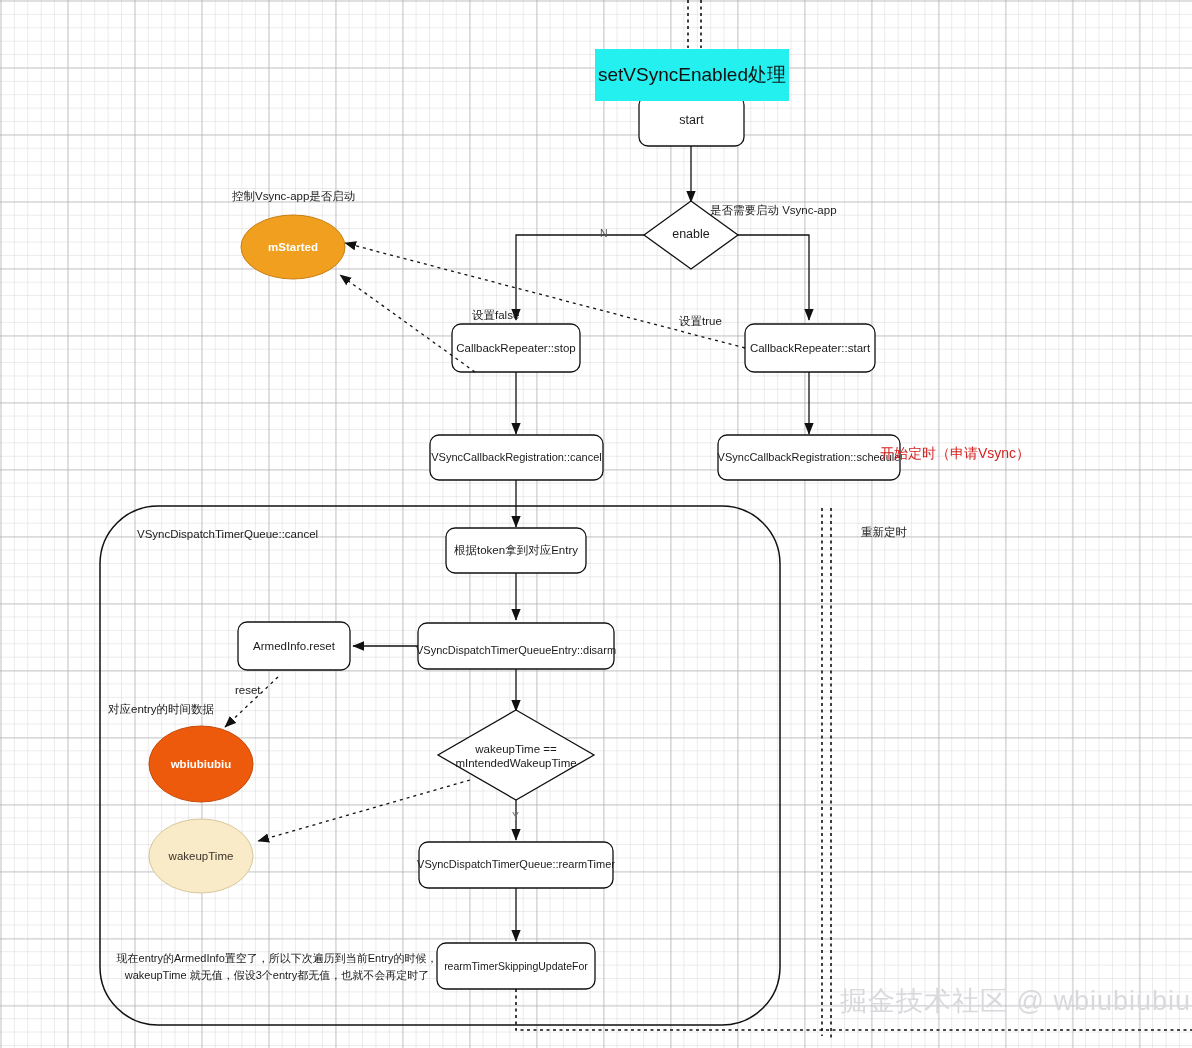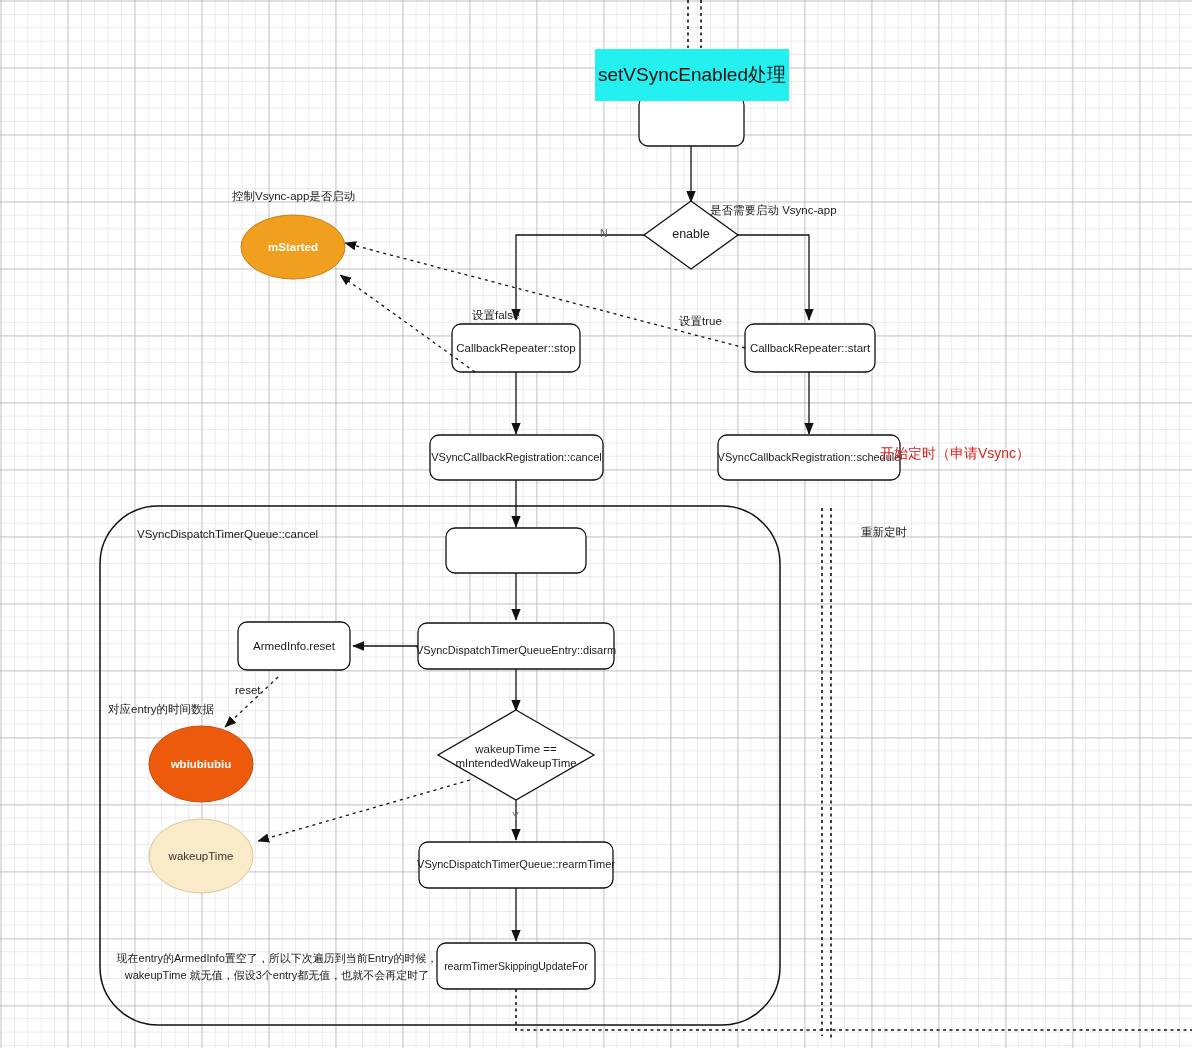--- a/index.html
+++ b/index.html
@@ -218,20 +218,21 @@
 
     <g stroke="#111111" stroke-width="1.6" stroke-dasharray="3,3.5" fill="none">
       <path d="M822,508 L822,1036"></path>
       <path d="M831,508 L831,1040"></path>
     </g>
 
   </svg>
 
   <div class="title-hl" style="left:595px; top:49px;">setVSyncEnabled处理</div>
 
+  <div class="node-text" style="left:639px; top:96px; width:105px; height:50px;">start</div>
 
   <div class="node-text" style="left:654px; top:221px; width:74px; height:28px;">enable</div>
 
   <div class="anno" style="left:710px; top:203px;">是否需要启动 Vsync-app</div>
 
   <div class="anno-small" style="left:600px; top:227px; color:#555;">N</div>
 
   <div class="anno" style="left:472px; top:308px;">设置false</div>
 
   <div class="anno" style="left:679px; top:314px;">设置true</div>
@@ -247,20 +248,21 @@
   <div class="node-text" style="left:430px; top:435px; width:173px; height:45px; font-size:11px;">VSyncCallbackRegistration::cancel</div>
 
   <div class="node-text" style="left:718px; top:435px; width:182px; height:45px; font-size:11px;">VSyncCallbackRegistration::schedule</div>
 
   <div class="red-note" style="left:880px; top:445px;">开始定时（申请Vsync）</div>
 
   <div class="anno" style="left:137px; top:528px;">VSyncDispatchTimerQueue::cancel</div>
 
   <div class="anno" style="left:861px; top:525px;">重新定时</div>
 
+  <div class="node-text" style="left:446px; top:528px; width:140px; height:45px; font-size:11.5px;">根据token拿到对应Entry</div>
 
   <div class="node-text" style="left:418px; top:623px; width:196px; height:56px; font-size:11px;">VSyncDispatchTimerQueueEntry::disarm</div>
 
   <div class="node-text" style="left:238px; top:622px; width:112px; height:48px; font-size:11.5px;border-radius:19px;">ArmedInfo.reset</div>
 
   <div class="anno" style="left:235px; top:684px;text-align:right;">reset</div>
 
   <div class="anno" style="left:108px; top:702px;">对应entry的时间数据</div>
 
   <div class="node-text ellipse-text" style="left:149px; top:732px; width:104px; height:64px;">wbiubiubiu</div>
@@ -272,14 +274,15 @@
 
   <div class="anno-small" style="left:512px; top:810px; color:#777;">Y</div>
 
   <div class="node-text" style="left:419px; top:842px; width:194px; height:46px; font-size:11px;">VSyncDispatchTimerQueue::rearmTimer</div>
 
   <div class="node-text" style="left:437px; top:943px; width:158px; height:46px; font-size:10.5px;border-radius:7px;">rearmTimerSkippingUpdateFor</div>
 
   <div class="multiline" style="left:112px; top:950px; width:330px;">现在entry的ArmedInfo置空了，所以下次遍历到当前Entry的时候，
 wakeupTime 就无值，假设3个entry都无值，也就不会再定时了</div>
 
+  <div class="watermark" style="left:840px; top:983px;">掘金技术社区 @ wbiubiubiu</div>
 
 </div>
 
 </body></html>

